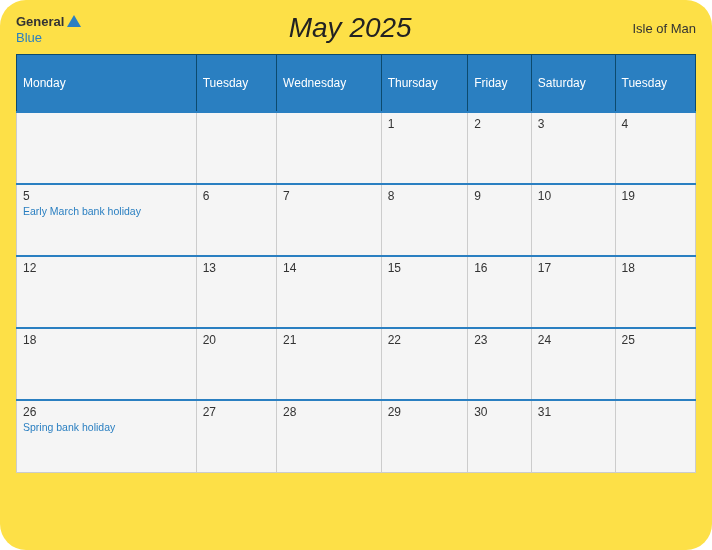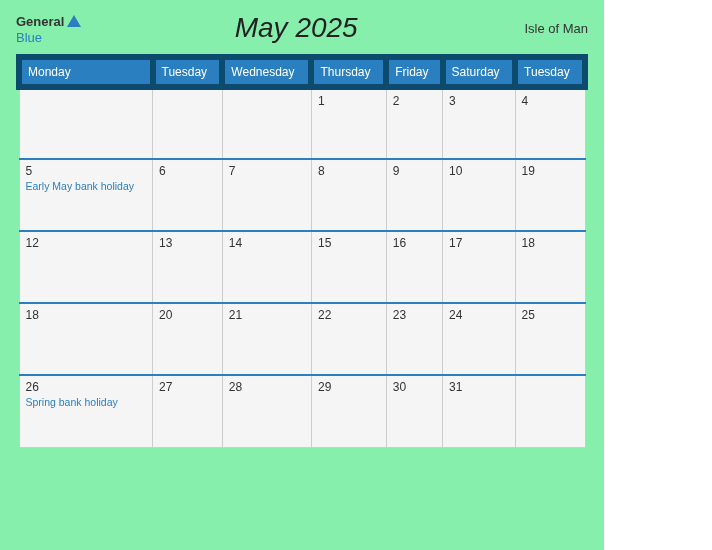--- a/index.html
+++ b/index.html
@@ -4,24 +4,25 @@
   <style>
     * { box-sizing: border-box; margin: 0; padding: 0; }
     body {
       font-family: Arial, Helvetica, sans-serif;
       background: #fff;
       width: 712px;
       height: 550px;
       overflow: hidden;
     }
     .page {
-      width: 604px;
+      width: 712px;
       height: 550px;
-      background: #86efac;
+      background: #fde047;
       padding: 12px 16px 16px 16px;
+      border-radius: 26px;
     }
     .header {
       display: flex;
       align-items: center;
       justify-content: space-between;
       margin-bottom: 10px;
     }
     .logo-text-general {
       font-size: 13px;
       font-weight: bold;
@@ -56,23 +57,23 @@
     }
     .calendar {
       width: 100%;
       border-collapse: collapse;
     }
     .calendar thead tr th {
       background: #2a7fc1;
       color: #fff;
       font-size: 12px;
       font-weight: normal;
-      padding: 5px 6px;
+      padding: 21px 6px;
       text-align: left;
-      border: 6px solid #0c4a6e;
+      border: 1px solid #0c4a6e;
     }
     .calendar tbody tr td {
       border: 1px solid #ccc;
       border-top: 2px solid #2a7fc1;
       vertical-align: top;
       padding: 4px 6px;
       height: 72px;
       background: #f5f5f5;
       font-size: 12px;
       color: #333;
@@ -147,21 +148,21 @@
           <td>
             <span class="day-number">3</span>
           </td>
           <td>
             <span class="day-number">4</span>
           </td>
         </tr>
         <tr>
           <td>
             <span class="day-number">5</span>
-            <span class="event-text">Early May bank holiday</span>
+            <span class="event-text">Early March bank holiday</span>
           </td>
           <td>
             <span class="day-number">6</span>
           </td>
           <td>
             <span class="day-number">7</span>
           </td>
           <td>
             <span class="day-number">8</span>
           </td>

